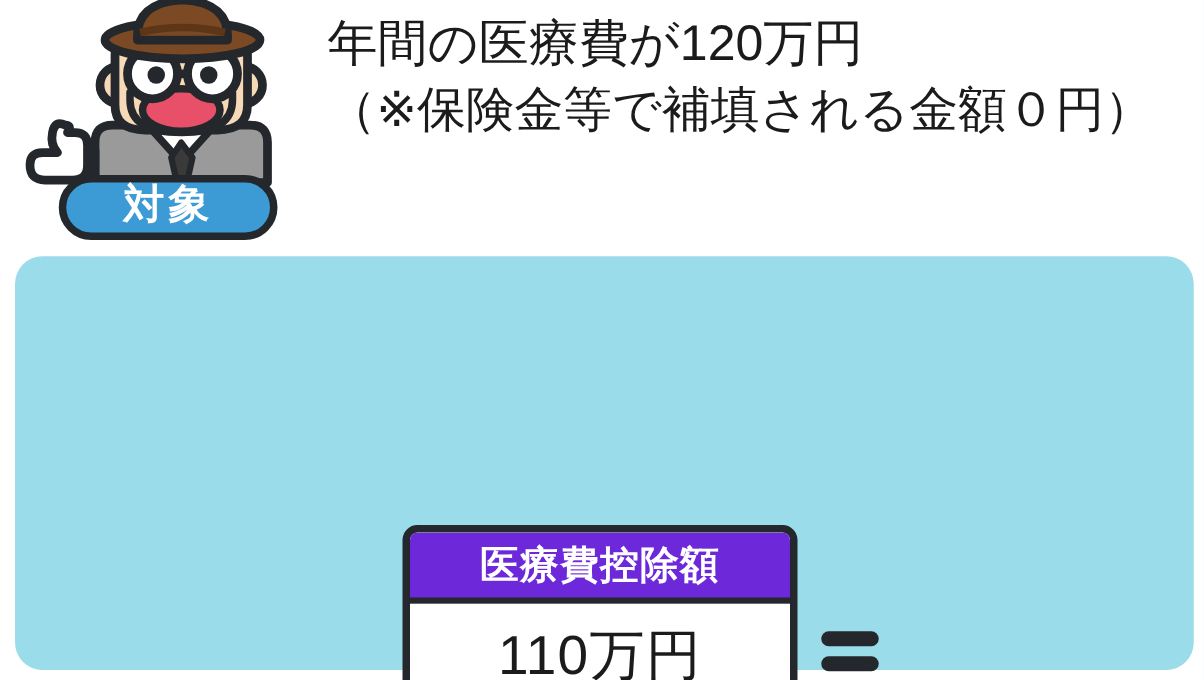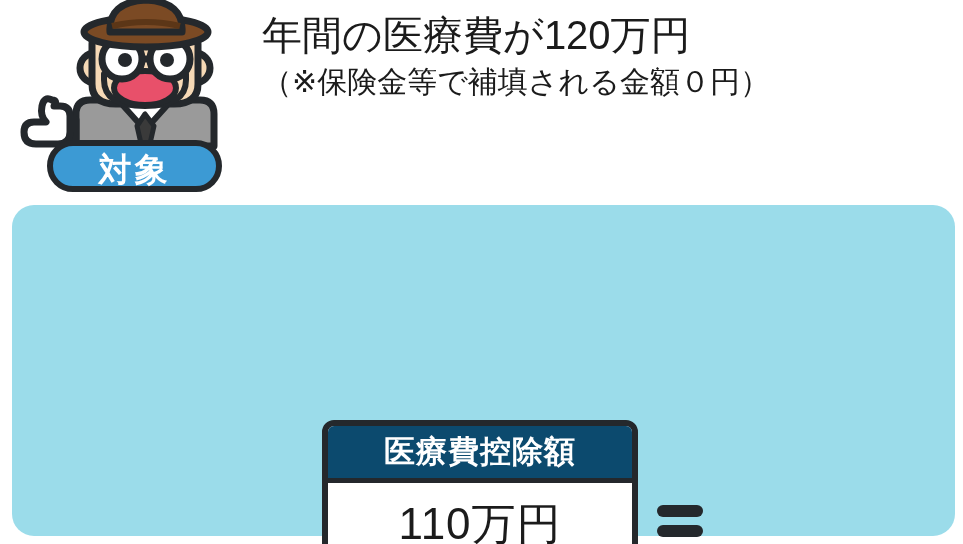--- a/index.html
+++ b/index.html
@@ -29,21 +29,21 @@
     position: absolute;
     left: 47px;
     top: 140px;
     width: 175px;
     height: 52px;
     background: #3C9AD4;
     border: 6px solid #24282c;
     border-radius: 26px;
     box-sizing: border-box;
     display: flex;
-    align-items: flex-end;
+    align-items: flex-start;
     justify-content: center;
   }
   #target-badge .badge-text {
     color: #ffffff;
     font-size: 33px;
     font-weight: bold;
     letter-spacing: 3px;
     line-height: 1;
   }
 
@@ -55,21 +55,21 @@
     width: 690px;
   }
   #header-text .hline {
     color: #1b1b1b;
     font-size: 40px;
     line-height: 1.36;
     font-weight: normal;
     white-space: nowrap;
   }
   #header-text .hline.small {
-    font-size: 30px;
+    font-size: 39px;
   }
 
   
   #formula-panel {
     position: absolute;
     left: 12px;
     top: 205px;
     width: 943px;
     height: 331px;
     background: #9BDCEA;
@@ -111,21 +111,21 @@
 
   
   #box-deduction {
     left: 310px;
     top: 215px;
     width: 316px;
     height: 151px;
   }
   #box-deduction .vbox-header {
     height: 52px;
-    background: #0c4a6e;
+    background: #6d28d9;
   }
   #box-deduction .vbox-value { font-size: 44px; }
 
   #equals {
     position: absolute;
     left: 645px;
     top: 300px;
     width: 46px;
     height: 32px;
   }

